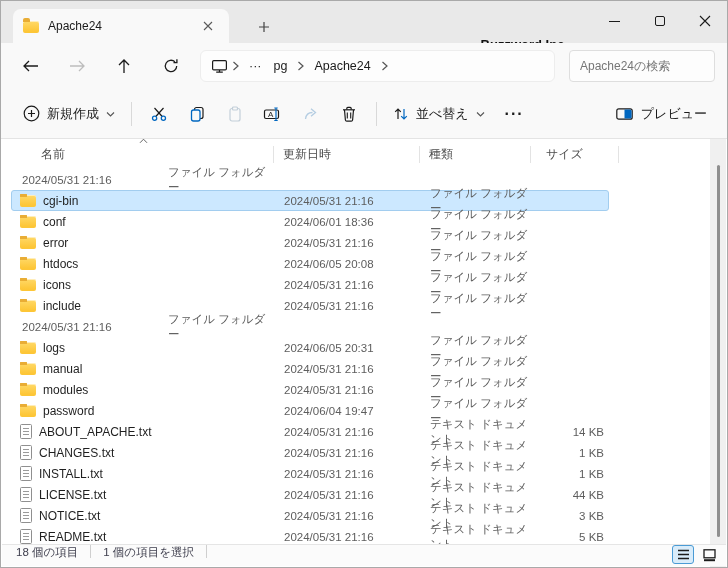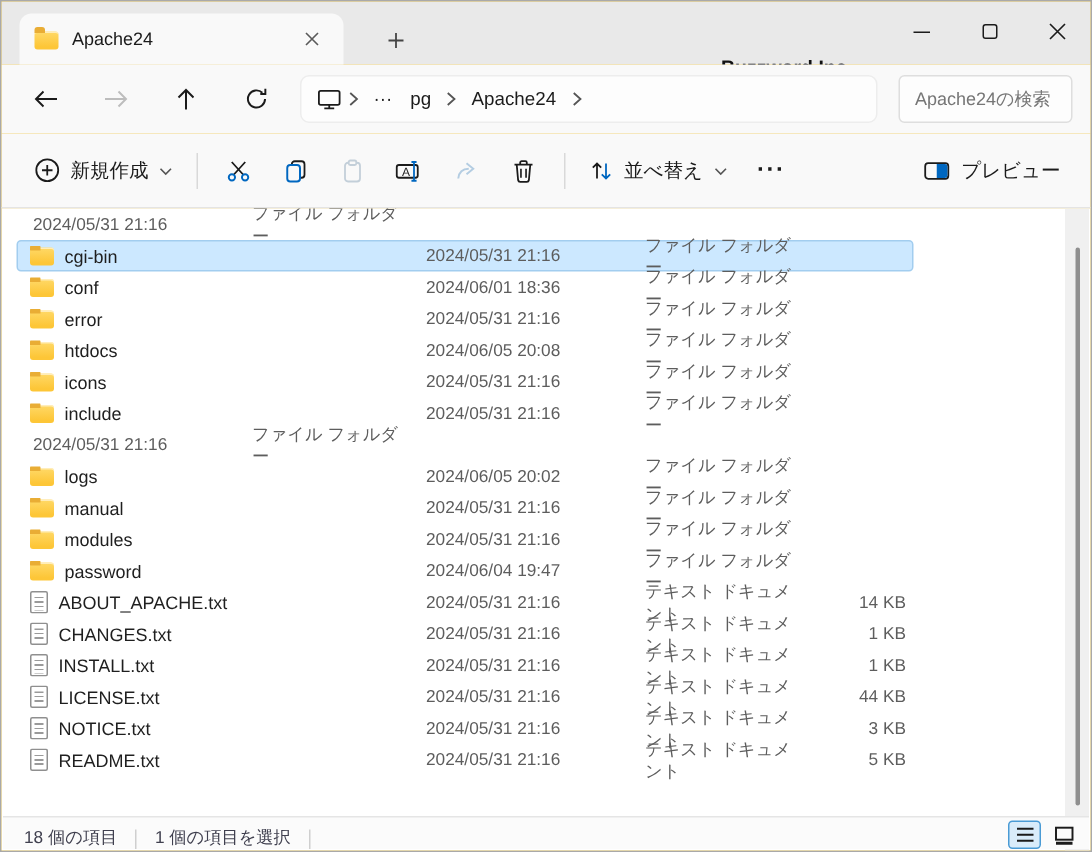--- a/index.html
+++ b/index.html
@@ -24,21 +24,21 @@
   .glyph-max { width:10px; height:10px; border:1.2px solid #1b1b1b; border-radius:2px; display:block; }
 
   
   .navbar { height:46px; background:#f9f9f9; display:flex; align-items:center; padding:0 12px 0 14px; flex:0 0 auto; }
   .navbtn { width:30px; height:30px; display:flex; align-items:center; justify-content:center; flex:0 0 auto; }
   .navbtn + .navbtn { margin-left:17px; }
   .breadcrumb { height:32px; flex:1; margin:0 14px 0 14px; background:#fdfdfd; border:1px solid #ededed;
                 border-radius:6px; display:flex; align-items:center; padding:0 10px; min-width:0; }
   .crumb { font-size:12.5px; padding:2px 6px; border-radius:4px; white-space:nowrap; }
   .crumb-chev { display:flex; align-items:center; margin:0 4px; }
-  .searchbox { width:116px; height:32px; flex:0 0 auto; }
+  .searchbox { width:146px; height:32px; flex:0 0 auto; }
   .searchbox input { width:100%; height:100%; border:1px solid #dedede; border-radius:4px;
                 background:#fdfdfd; font-family:inherit; font-size:12px; padding:0 10px; color:#1b1b1b; outline:none; }
   .searchbox input::placeholder { color:#767676; opacity:1; }
 
   
   .toolbar { height:50px; background:#f9f9f9; border-bottom:1px solid #e4e4e4;
              display:flex; align-items:center; padding:0 14px; flex:0 0 auto; }
   .tb-btn { display:flex; align-items:center; gap:7px; padding:6px 8px; border-radius:4px; white-space:nowrap; }
   .tb-icon { width:38px; height:34px; display:flex; align-items:center; justify-content:center; border-radius:4px; }
   .tb-sep { width:1px; height:24px; background:#d9d9d9; margin:0 8px; }
@@ -75,21 +75,21 @@
   .ficon.text { width:12px; height:15px; background:#fff; border:1px solid #8f8f8f; border-radius:1.5px; }
   .ficon.text::before { content:""; position:absolute; left:2px; right:2px; top:3px; height:9px;
                   background:repeating-linear-gradient(180deg,#9a9a9a 0 1px,transparent 1px 3px); }
 
   
   .scrollbar { position:absolute; top:0; right:1px; width:16px; bottom:0; background:#f0f0f0; }
   .scroll-thumb { position:absolute; left:7px; width:3px; top:26px; height:372px; background:#8f8f8f; border-radius:2px; }
 
   
   .statusbar { position:absolute; left:1px; right:1px; bottom:1px; height:22px; background:#fbfbfb;
-               border-top:1px solid #e5e5e5; display:flex; align-items:flex-end; padding:0 6px 0 14px;
+               border-top:1px solid #e5e5e5; display:flex; align-items:flex-start; padding:0 6px 0 14px;
                color:#40404f; font-size:11.5px; z-index:5; }
   .sb-sep { width:1px; height:13px; background:#cfcfcf; margin:0 12px; }
   .viewbtns { margin-left:auto; display:flex; align-items:center; gap:4px; }
   .viewbtn { width:22px; height:19px; display:flex; align-items:center; justify-content:center; border-radius:3px;
              border:1px solid transparent; }
   .viewbtn.active { background:#d9ecfa; border-color:#4a9bd5; }
 
   svg { display:block; }
 </style>
 </head>
@@ -246,20 +246,35 @@
     <div class="tb-preview">
       <svg width="19" height="16" viewBox="0 0 19 16">
         <rect x="1.8" y="2.8" width="15.4" height="10.4" rx="2" stroke="#1b1b1b" stroke-width="1.2" fill="none"></rect>
         <path d="M9.5 3.4 h5.5 a1.6 1.6 0 0 1 1.6 1.6 v6 a1.6 1.6 0 0 1 -1.6 1.6 h-5.5 z" fill="#0067c0"></path>
       </svg>
       <span class="tb-label">プレビュー</span>
     </div>
   </div>
 
   <div class="content">
+    <div class="listheader">
+      <svg class="hdr-caret" width="9" height="6" viewBox="0 0 9 6">
+          <path d="M1 4.8 L4.5 1.2 L8 4.8" stroke="#666" stroke-width="1" fill="none"></path>
+        </svg>
+      <div class="c-name">
+          <span class="h-name-label">名前</span>
+        </div>
+      <div class="c-date"><span>更新日時</span></div>
+      <div class="c-type"><span>種類</span></div>
+      <div class="c-size" style="text-align:left; padding-left:16px;"><span>サイズ</span></div>
+      <div class="hdiv" style="left:262px"></div>
+      <div class="hdiv" style="left:408px"></div>
+      <div class="hdiv" style="left:519px"></div>
+      <div class="hdiv" style="left:607px"></div>
+    </div>
     <div class="file-list">
   <div class="row">
     <div class="c-date">2024/05/31 21:16</div>
     <div class="c-type">ファイル フォルダー</div>
     <div class="c-size"></div>
   </div>
 
   <div class="row selected">
     <div class="c-name">
       <span class="ficon folder"></span>
@@ -324,21 +339,21 @@
     <div class="c-date">2024/05/31 21:16</div>
     <div class="c-type">ファイル フォルダー</div>
     <div class="c-size"></div>
   </div>
 
   <div class="row">
     <div class="c-name">
       <span class="ficon folder"></span>
       <span class="fname">logs</span>
     </div>
-    <div class="c-date">2024/06/05 20:02</div>
+    <div class="c-date">2024/06/05 20:31</div>
     <div class="c-type">ファイル フォルダー</div>
     <div class="c-size"></div>
   </div>
 
   <div class="row">
     <div class="c-name">
       <span class="ficon folder"></span>
       <span class="fname">manual</span>
     </div>
     <div class="c-date">2024/05/31 21:16</div>

